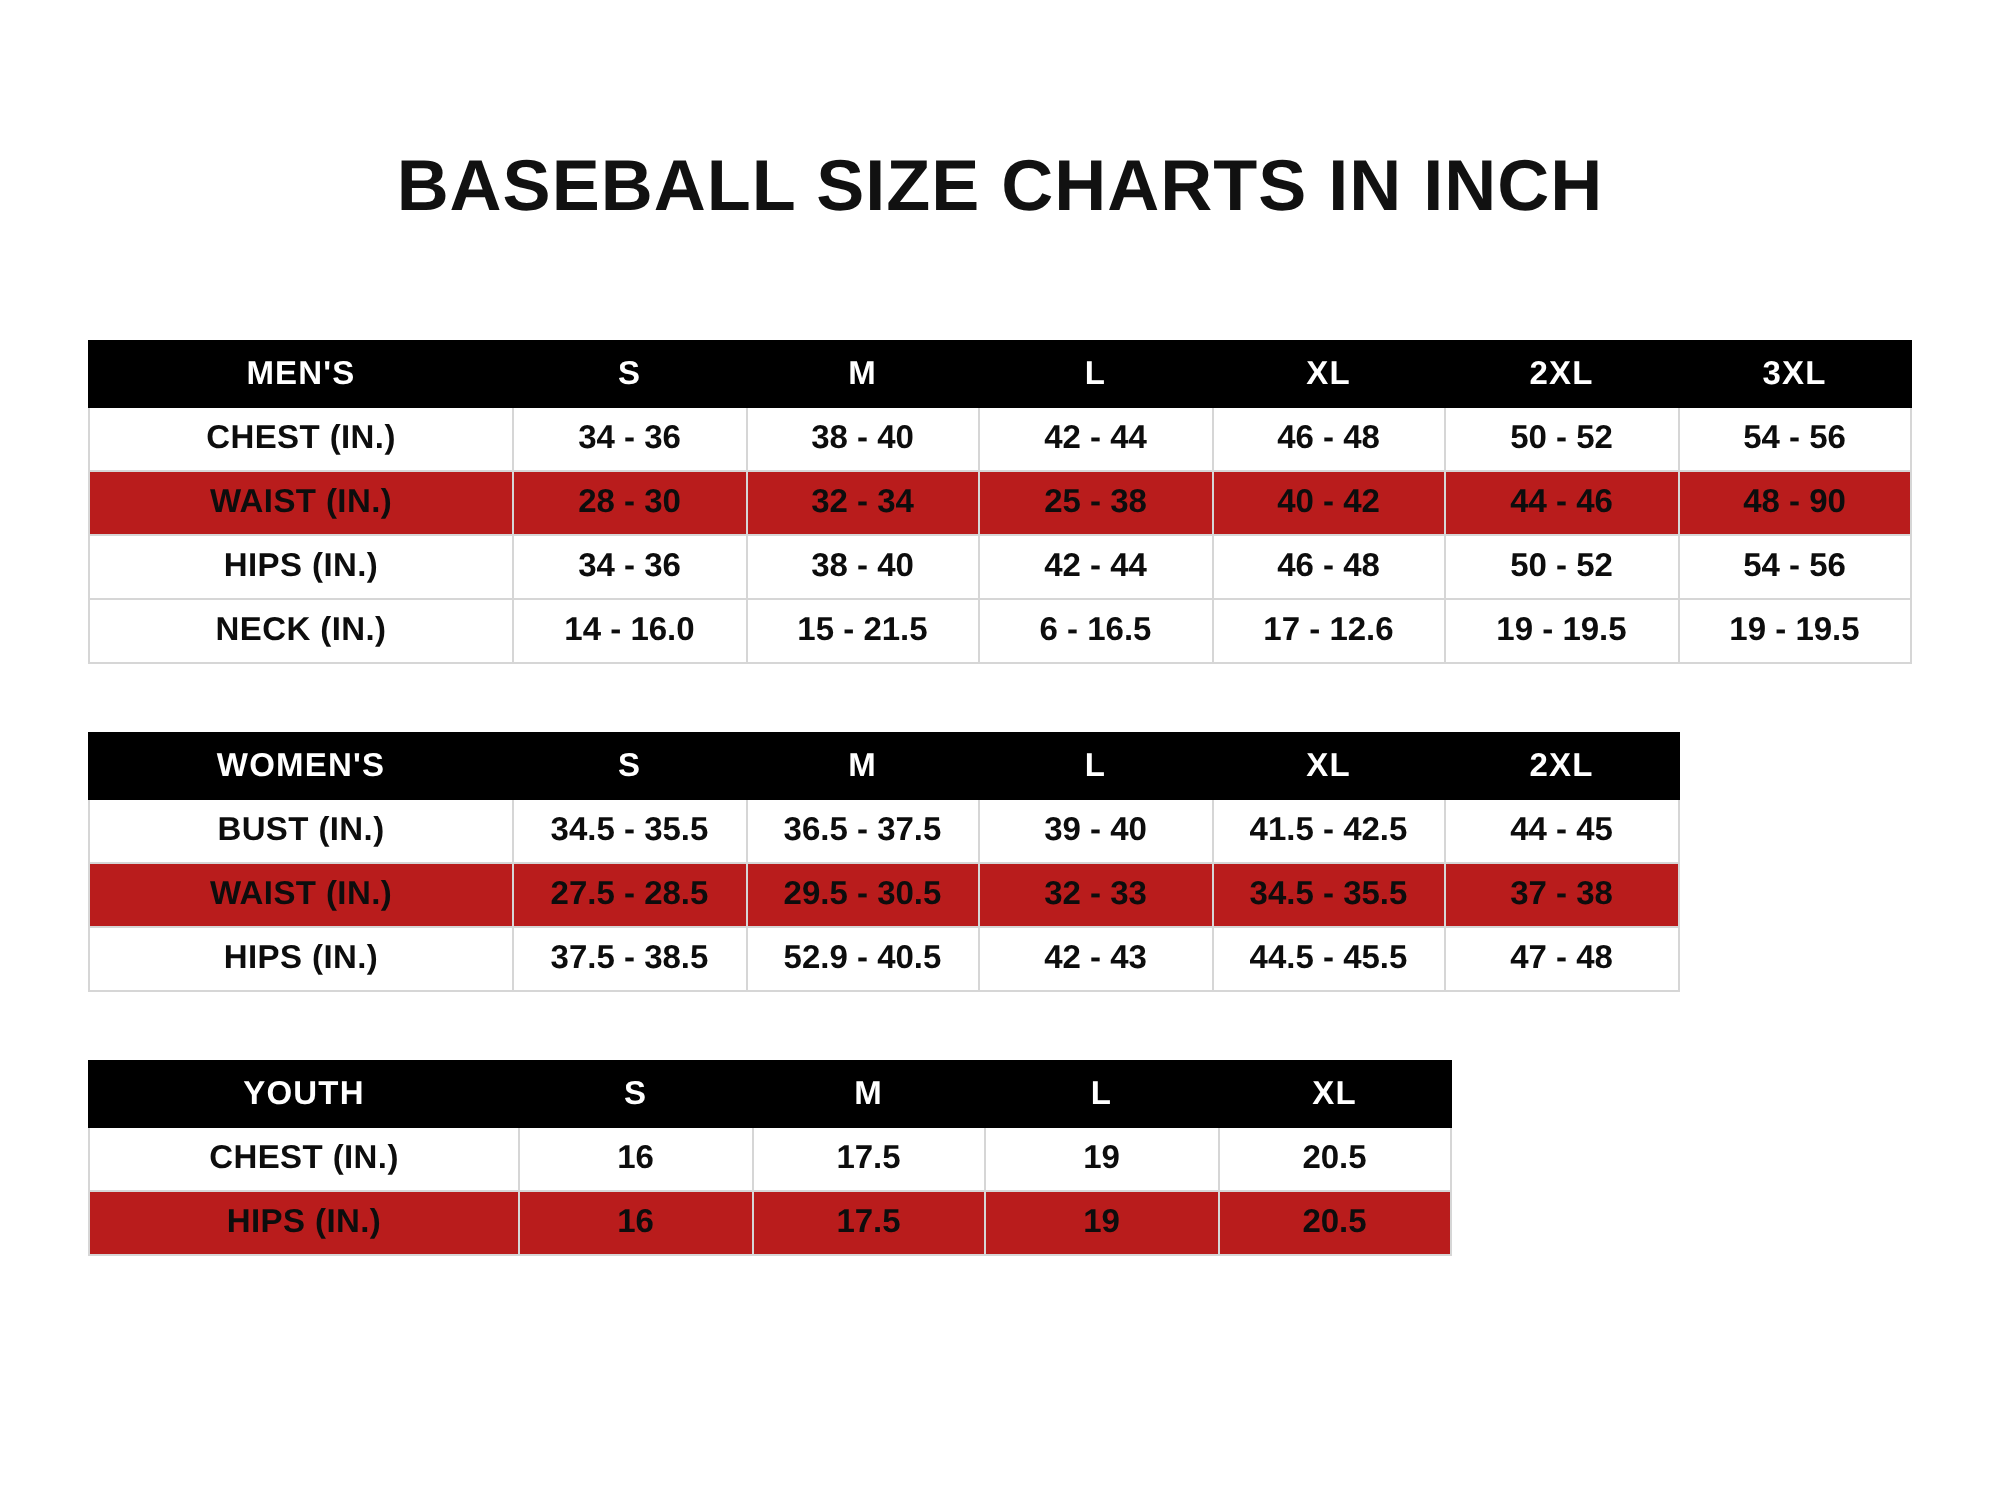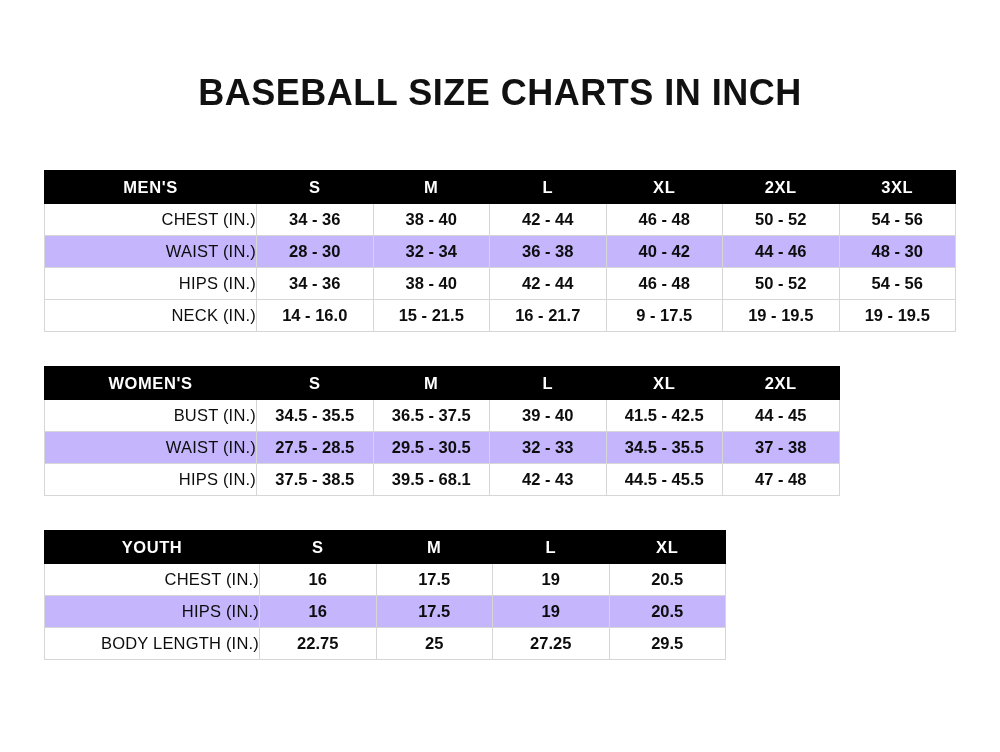--- a/index.html
+++ b/index.html
@@ -57,26 +57,25 @@
     color: #ffffff;
     border: 1px solid #000000;
     height: 32px;
     line-height: 32px;
     letter-spacing: 0.6px;
   }
   table.size-table thead th.rowlabel-head {
     text-align: center;
   }
   table.size-table tbody tr.alt td {
-    background: #c4b5fd;
+    background: #b91c1c;
   }
   table.size-table td.rowlabel {
-    font-weight: normal;
+    font-weight: bold;
     letter-spacing: 0.2px;
-    text-align: right;
   }
   
   table#men-table { width: 912px; }
   table#men-table col.c0 { width: 212px; }
   table#men-table col.cx { width: 116.5px; }
 
   table#women-table { width: 795px; }
   table#women-table col.c0 { width: 212px; }
   table#women-table col.cx { width: 116.5px; }
 
@@ -121,40 +120,40 @@
           <td>38 - 40</td>
           <td>42 - 44</td>
           <td>46 - 48</td>
           <td>50 - 52</td>
           <td>54 - 56</td>
         </tr>
         <tr class="alt">
           <td class="rowlabel">WAIST (IN.)</td>
           <td>28 - 30</td>
           <td>32 - 34</td>
-          <td>36 - 38</td>
+          <td>25 - 38</td>
           <td>40 - 42</td>
           <td>44 - 46</td>
-          <td>48 - 30</td>
+          <td>48 - 90</td>
         </tr>
         <tr>
           <td class="rowlabel">HIPS (IN.)</td>
           <td>34 - 36</td>
           <td>38 - 40</td>
           <td>42 - 44</td>
           <td>46 - 48</td>
           <td>50 - 52</td>
           <td>54 - 56</td>
         </tr>
         <tr>
           <td class="rowlabel">NECK (IN.)</td>
           <td>14 - 16.0</td>
           <td>15 - 21.5</td>
-          <td>16 - 21.7</td>
-          <td>9 - 17.5</td>
+          <td>6 - 16.5</td>
+          <td>17 - 12.6</td>
           <td>19 - 19.5</td>
           <td>19 - 19.5</td>
         </tr>
       </tbody>
     </table>
 
     <table class="size-table" id="women-table">
       <colgroup>
         <col class="c0">
           <col class="cx">
@@ -186,21 +185,21 @@
           <td class="rowlabel">WAIST (IN.)</td>
           <td>27.5 - 28.5</td>
           <td>29.5 - 30.5</td>
           <td>32 - 33</td>
           <td>34.5 - 35.5</td>
           <td>37 - 38</td>
         </tr>
         <tr>
           <td class="rowlabel">HIPS (IN.)</td>
           <td>37.5 - 38.5</td>
-          <td>39.5 - 68.1</td>
+          <td>52.9 - 40.5</td>
           <td>42 - 43</td>
           <td>44.5 - 45.5</td>
           <td>47 - 48</td>
         </tr>
       </tbody>
     </table>
 
     <table class="size-table" id="youth-table">
       <colgroup>
         <col class="c0">
@@ -226,24 +225,17 @@
           <td>19</td>
           <td>20.5</td>
         </tr>
         <tr class="alt">
           <td class="rowlabel">HIPS (IN.)</td>
           <td>16</td>
           <td>17.5</td>
           <td>19</td>
           <td>20.5</td>
         </tr>
-        <tr>
-          <td class="rowlabel">BODY LENGTH (IN.)</td>
-          <td>22.75</td>
-          <td>25</td>
-          <td>27.25</td>
-          <td>29.5</td>
-        </tr>
       </tbody>
     </table>
 
   </div>
 </div>
 
 </body></html>

